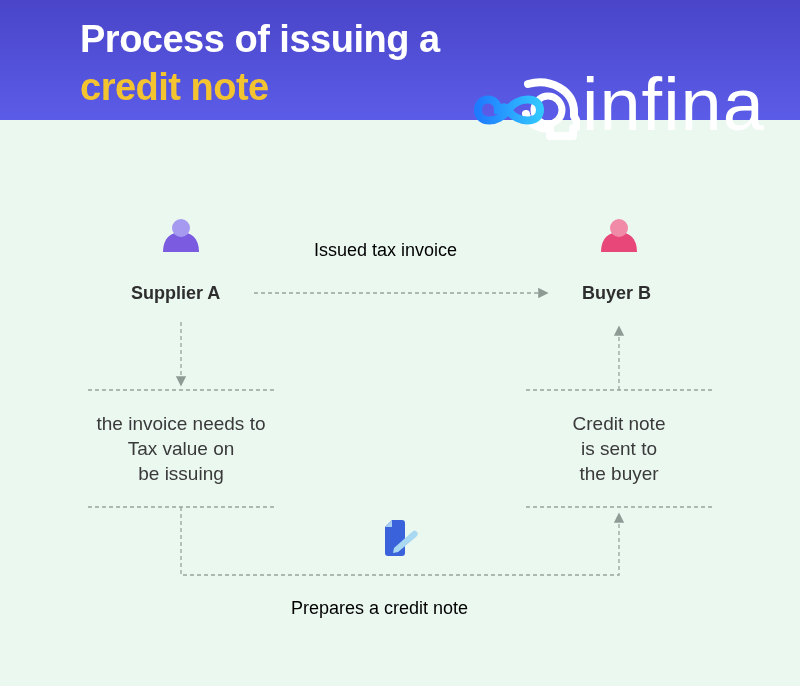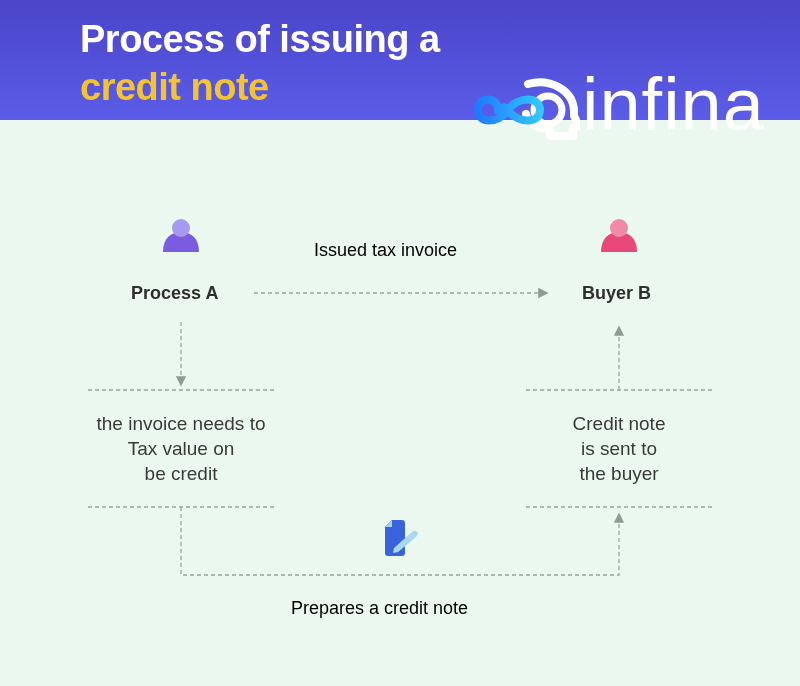--- a/index.html
+++ b/index.html
@@ -93,34 +93,34 @@
     <polyline points="181,507 181,575 619,575 619,515" marker-end="url(#arr)"></polyline>
 
     <line x1="619" y1="390" x2="619" y2="328" marker-end="url(#arr)"></line>
   </g>
 </svg>
 
 <svg class="person-icon" style="left:161px; top:218px;" viewBox="0 0 40 34">
   <path d="M2 34 C2 20 10 14 20 14 C30 14 38 20 38 34 Z" fill="#7b5ce0"></path>
   <circle cx="20" cy="10" r="9" fill="#a59af0"></circle>
 </svg>
-<div class="node-label" style="left:131px; top:283px;">Process A</div>
+<div class="node-label" style="left:131px; top:283px;">Supplier A</div>
 
 <svg class="person-icon" style="left:599px; top:218px;" viewBox="0 0 40 34">
   <path d="M2 34 C2 20 10 14 20 14 C30 14 38 20 38 34 Z" fill="#e8477a"></path>
   <circle cx="20" cy="10" r="9" fill="#f08aa6"></circle>
 </svg>
 <div class="node-label" style="left:582px; top:283px;">Buyer B</div>
 
 <div class="edge-label" style="left:314px; top:240px;">Issued tax invoice</div>
 
 <div class="box-text" style="left:78px; top:411px; width:206px;">
   <div>the invoice needs to</div>
   <div>Tax value on</div>
-  <div>be credit</div>
+  <div>be issuing</div>
 </div>
 
 <div class="box-text" style="left:516px; top:411px; width:206px;">
   <div>Credit note</div>
   <div>is sent to</div>
   <div>the buyer</div>
 </div>
 
 <svg class="doc-icon" viewBox="0 0 44 40">
   <path d="M5 9 L12 2 L12 9 Z" fill="#b9dcf5"></path>

